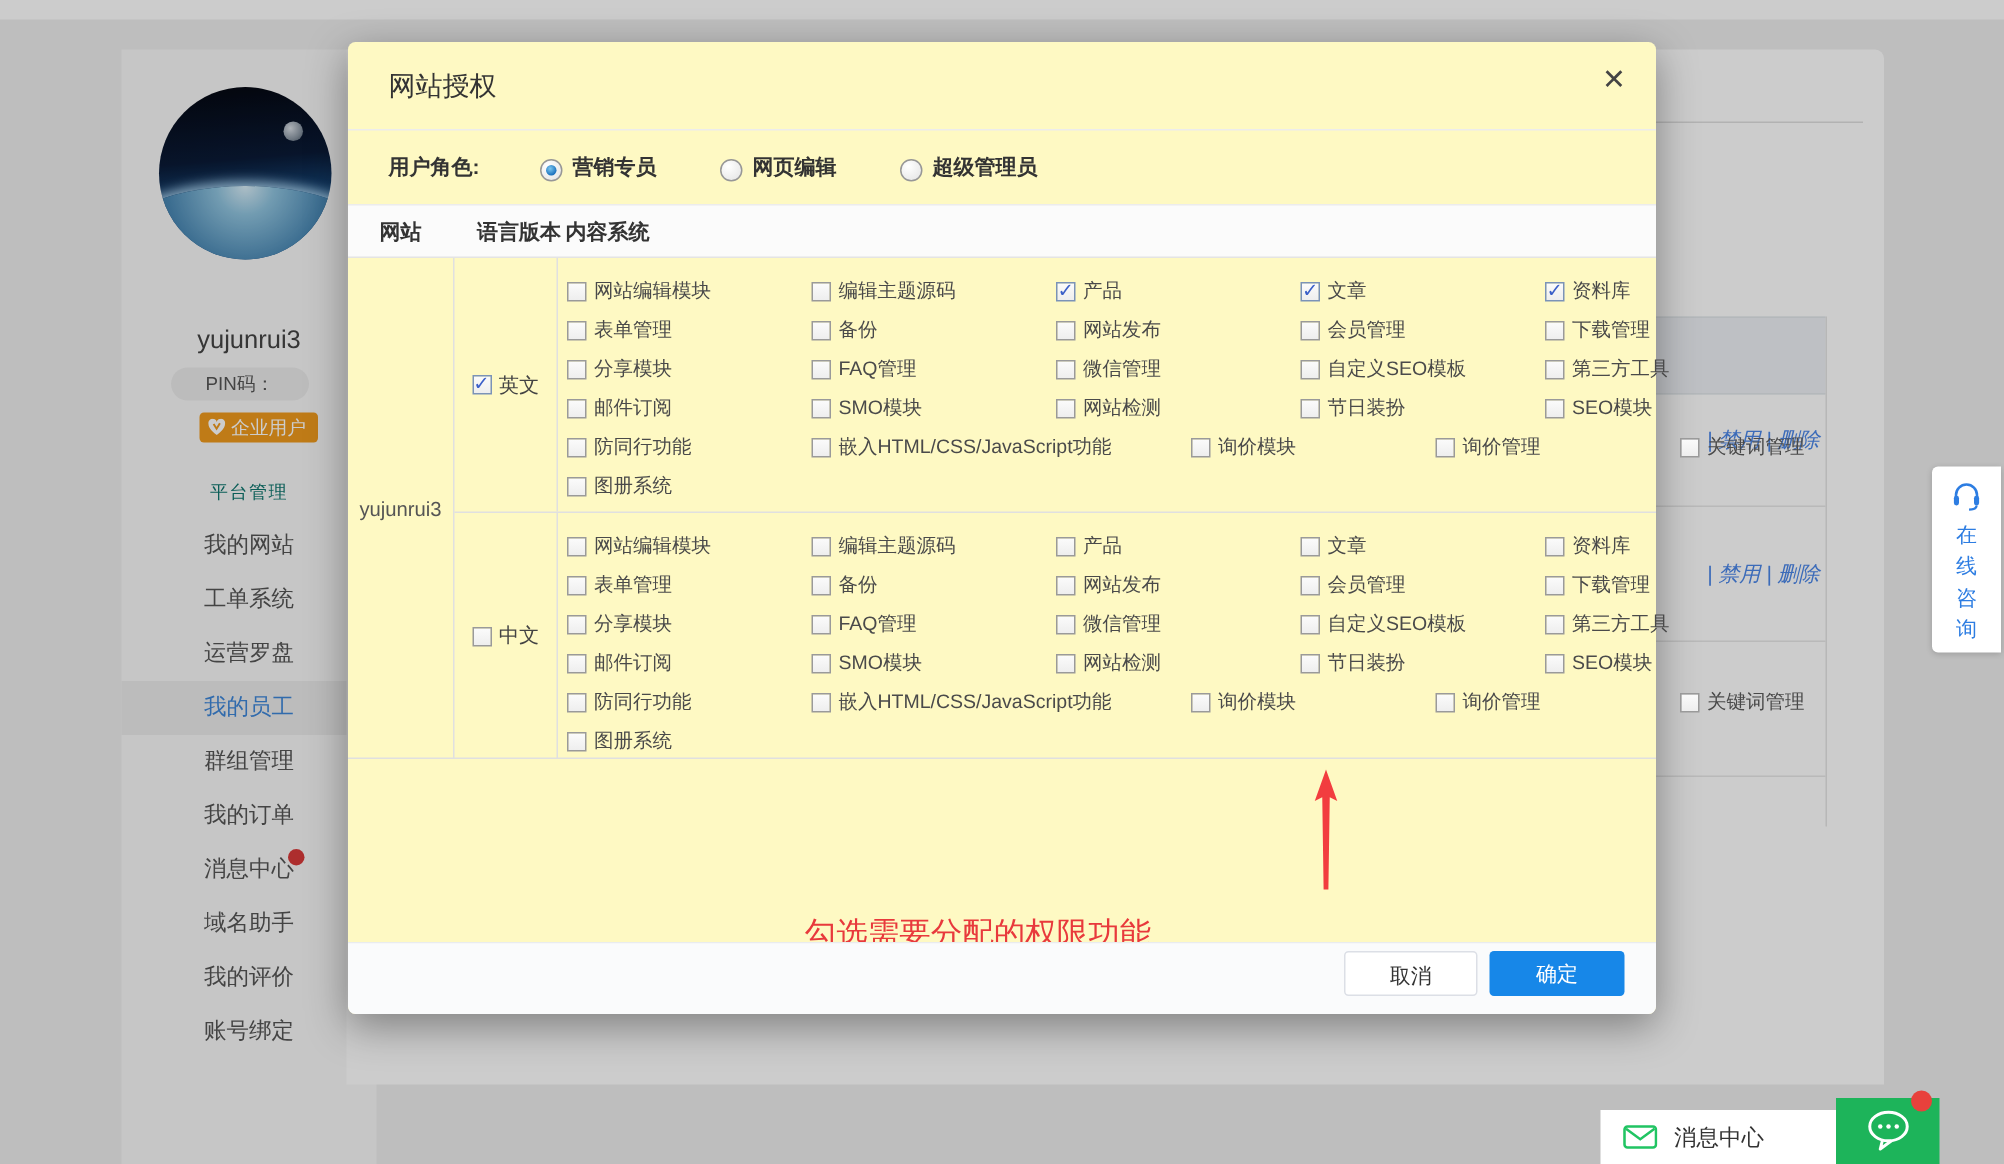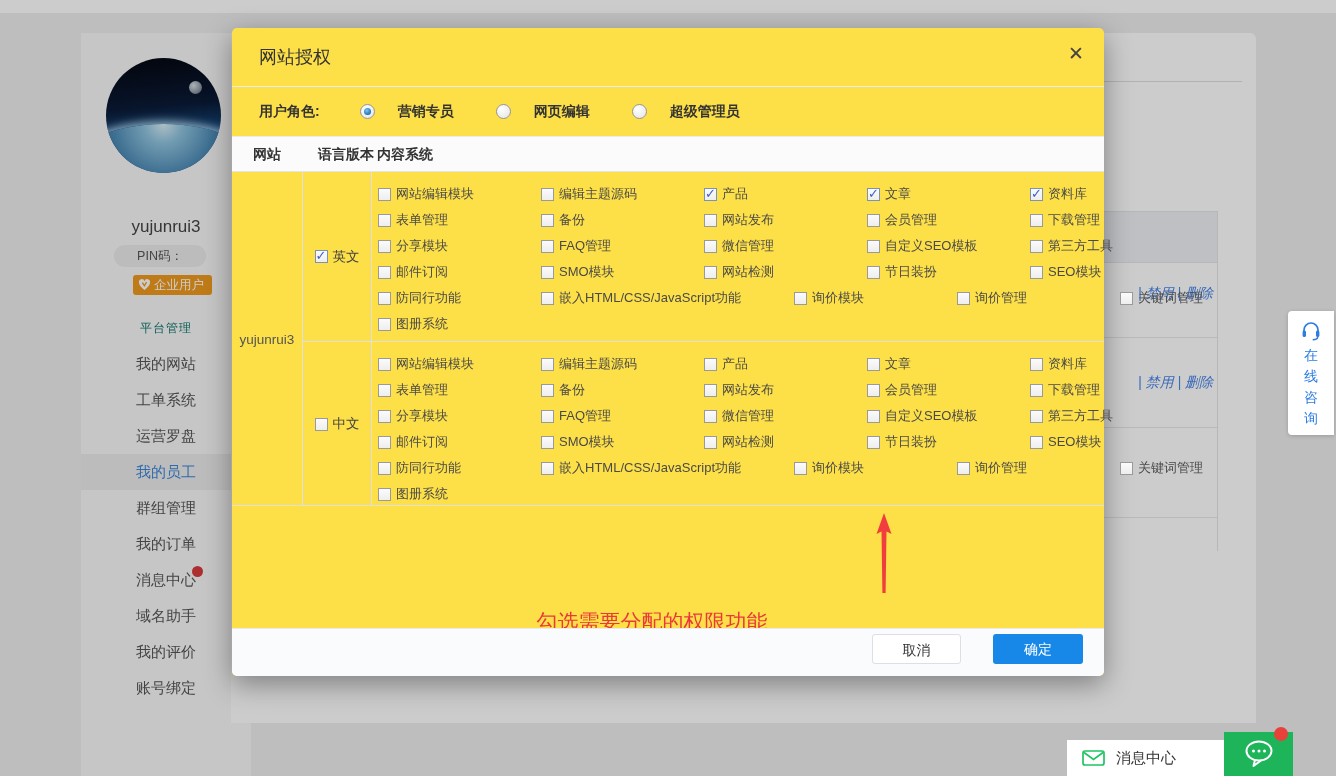--- a/index.html
+++ b/index.html
@@ -33,29 +33,29 @@
   .panel-underline{position:absolute;left:40px;top:48px;width:971px;border-top:1px solid #dfdfdf;}
   .tbl-band{position:absolute;left:700px;top:178px;width:286px;height:50px;background:#eef1f5;border-top:1px solid #e2e6ea;border-bottom:1px solid #e2e6ea;}
   .row-line{position:absolute;left:700px;width:286px;border-top:1px solid #e8e8e8;}
   .col-divider{position:absolute;left:986px;top:178px;height:340px;border-left:1px solid #e5e5e5;}
   .action-row{position:absolute;right:43px;font-size:14px;color:var(--link-blue);white-space:nowrap;font-style:italic;}
   .bg-link{color:var(--link-blue);cursor:pointer;}
   .pipe{color:var(--link-blue);}
   
   .overlay{position:absolute;inset:0;background:rgba(0,0,0,0.2);z-index:10;}
   
-  .modal{position:absolute;left:232px;top:28px;width:872px;height:648px;background:#fde047;border-radius:5px;
+  .modal{position:absolute;left:232px;top:28px;width:872px;height:648px;background:#fef9c3;border-radius:5px;
     box-shadow:0 8px 28px rgba(0,0,0,.38);z-index:20;}
   .m-header{position:absolute;left:0;top:0;right:0;height:58px;}
   .m-title{position:absolute;left:27px;top:0;line-height:58px;font-size:18px;color:#333;}
   .m-close{position:absolute;right:20px;top:16px;font-size:19px;color:#444;cursor:pointer;line-height:1;}
   .m-role-row{position:absolute;left:0;top:58px;right:0;height:50px;border-top:1px solid #ececec;
     display:flex;align-items:center;padding-left:27px;box-sizing:border-box;}
   .m-role-label{font-size:14px;font-weight:bold;color:#333;margin-right:40px;}
-  .role-option{display:flex;align-items:center;gap:23px;margin-right:42px;cursor:pointer;}
+  .role-option{display:flex;align-items:flex-end;gap:7px;margin-right:42px;cursor:pointer;}
   .role-text{font-size:14px;font-weight:bold;color:#333;}
   .radio{width:13px;height:13px;border-radius:50%;border:1px solid #979797;flex:none;position:relative;
     background:radial-gradient(circle at 35% 30%,#ffffff,#e3e3e3);}
   .radio.selected::after{content:"";position:absolute;inset:3px;border-radius:50%;
     background:radial-gradient(circle at 40% 35%,#7cc7f0,#1168b8 78%);}
   .m-thead{position:absolute;left:0;top:108px;right:0;height:36px;background:#fbfbfb;
     border-top:1px solid #ececec;border-bottom:1px solid #e4e4e4;box-sizing:border-box;}
   .m-thead span{position:absolute;top:0;line-height:34px;font-size:14px;font-weight:bold;color:#333;}
   .th-c1{left:21px;} .th-c2{left:86px;} .th-c3{left:145px;}
   .m-table{position:absolute;left:0;top:144px;right:0;height:334px;border-bottom:1px solid #e0e0e0;box-sizing:border-box;}
@@ -73,21 +73,21 @@
   .cb{width:13px;height:13px;flex:none;display:inline-block;position:relative;box-sizing:border-box;
     border:1px solid #9a9a9a;background:linear-gradient(180deg,#fbfbfb,#eeeeee);}
   .cb.checked{border-color:#7b93b8;}
   .cb.checked::after{content:"\2713";position:absolute;left:0;top:-3px;font-size:13px;font-weight:bold;color:var(--check-blue);}
   .annotation-arrow{position:absolute;left:632px;top:483px;width:40px;height:84px;}
   .annotation-text{position:absolute;left:300px;top:580px;width:240px;text-align:center;
     font-family:"Liberation Serif","DejaVu Serif",serif;font-size:21px;color:var(--annotation-red);}
   .m-footer{position:absolute;left:0;bottom:0;right:0;height:47px;background:#fafbfc;
     border-top:1px solid #e9ecef;border-radius:0 0 5px 5px;}
   .btn{position:absolute;top:5px;height:30px;border-radius:3px;font-size:14px;text-align:center;line-height:30px;cursor:pointer;box-sizing:border-box;}
-  .btn-cancel{right:143px;width:89px;background:#fff;border:1px solid #dcdfe6;color:#333;}
+  .btn-cancel{right:119px;width:89px;background:#fff;border:1px solid #dcdfe6;color:#333;}
   .btn-confirm{right:21px;width:90px;background:var(--confirm-blue);color:#fff;}
   
   .online-widget{position:absolute;left:1288px;top:311px;width:46px;height:124px;background:#fff;z-index:30;
     border-radius:4px 0 0 4px;box-shadow:0 1px 4px rgba(0,0,0,.18);text-align:center;cursor:pointer;}
   .online-widget svg{margin-top:8px;}
   .v-char{font-size:14px;line-height:21px;color:var(--online-blue);}
   .msg-bar{position:absolute;left:1067px;top:740px;width:157px;height:36px;background:#fff;z-index:30;
     display:flex;align-items:center;cursor:pointer;}
   .msg-bar svg{margin-left:15px;}
   .msg-label{margin-left:11px;font-size:15px;color:#333;}

